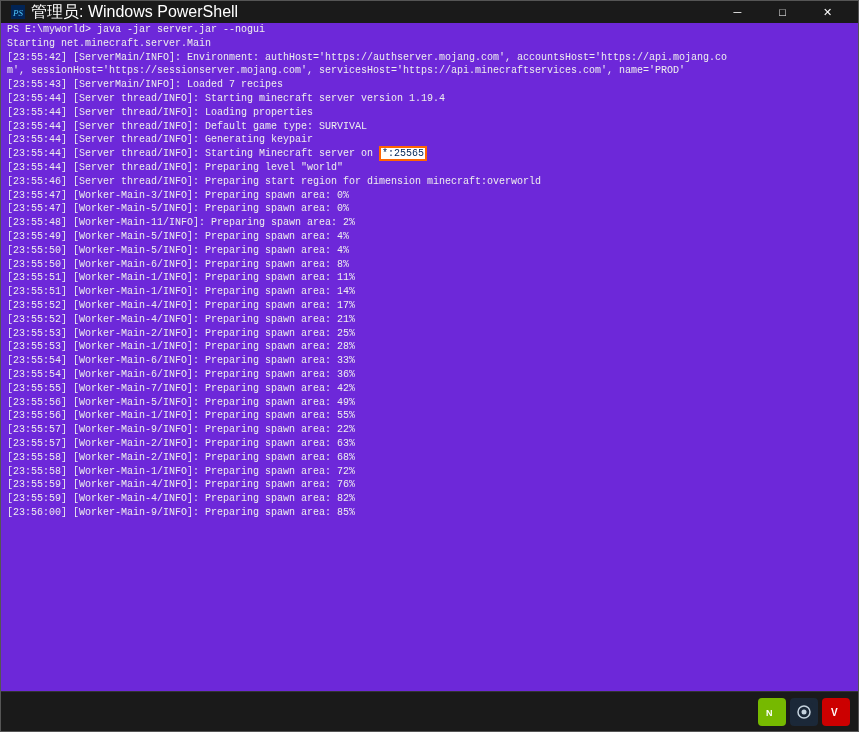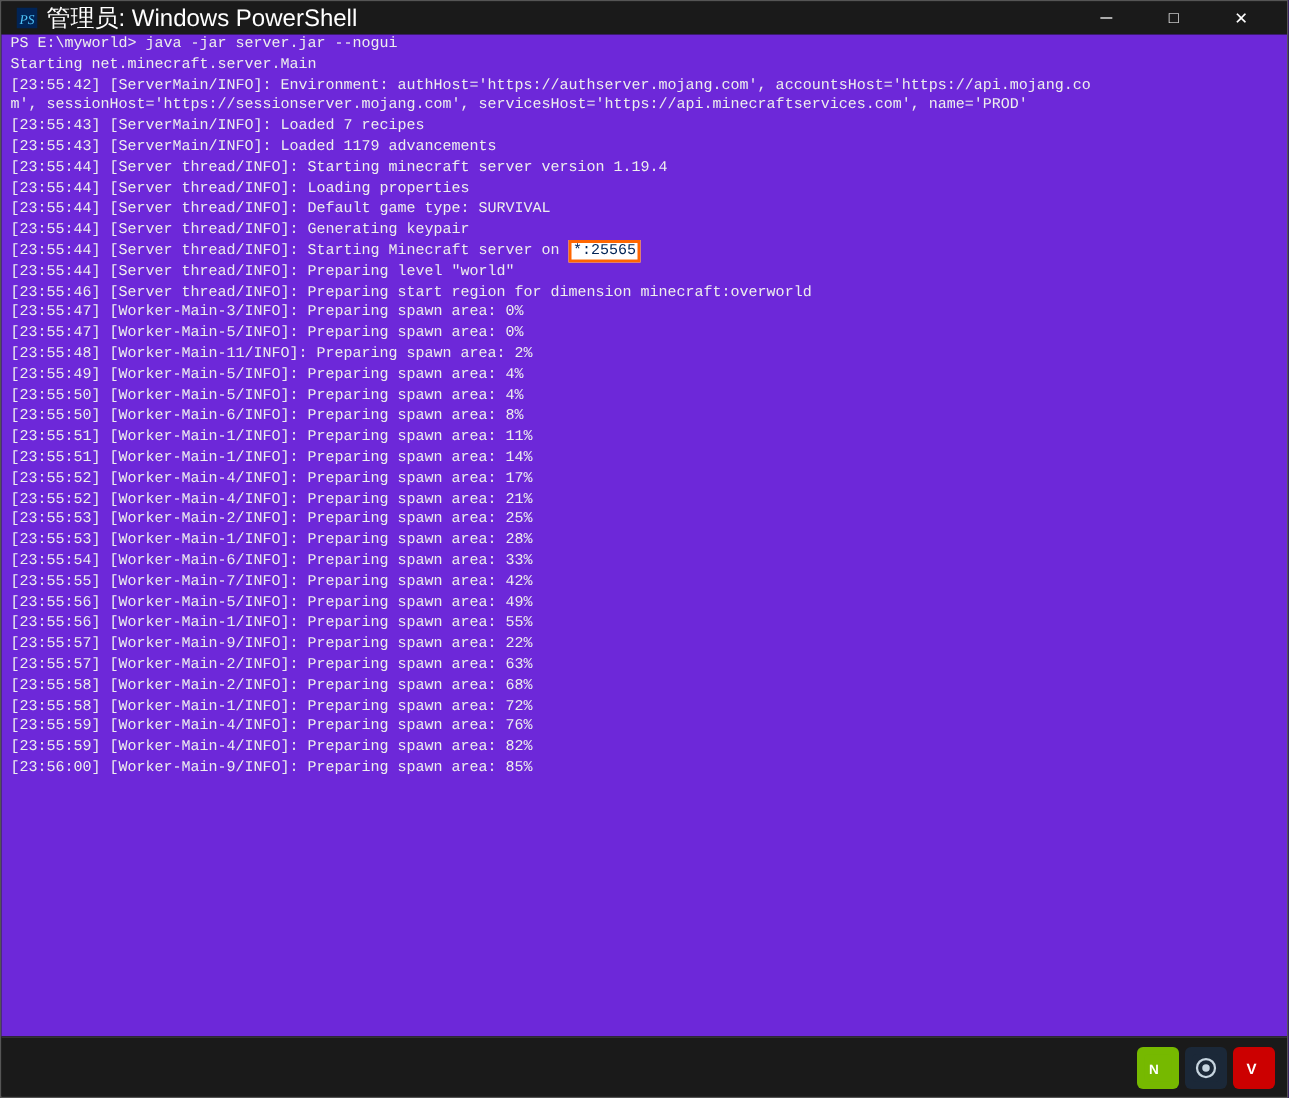--- a/index.html
+++ b/index.html
@@ -124,41 +124,41 @@
     </div>
   </div>
 
   <div class="terminal-body">
     <div class="line">PS E:\myworld&gt; java -jar server.jar --nogui</div>
     <div id="terminal-lines">
         <div class="line">Starting net.minecraft.server.Main</div>
         <div class="line">[23:55:42] [ServerMain/INFO]: Environment: authHost='https://authserver.mojang.com', accountsHost='https://api.mojang.co</div>
         <div class="line">m', sessionHost='https://sessionserver.mojang.com', servicesHost='https://api.minecraftservices.com', name='PROD'</div>
         <div class="line">[23:55:43] [ServerMain/INFO]: Loaded 7 recipes</div>
-        <div class="line">[23:55:43] [ServerMain/INFO]: Loaded 1179 advancements</div>
         <div class="line">[23:55:44] [Server thread/INFO]: Starting minecraft server version 1.19.4</div>
         <div class="line">[23:55:44] [Server thread/INFO]: Loading properties</div>
         <div class="line">[23:55:44] [Server thread/INFO]: Default game type: SURVIVAL</div>
         <div class="line">[23:55:44] [Server thread/INFO]: Generating keypair</div>
         <div class="line">[23:55:44] [Server thread/INFO]: Starting Minecraft server on <span class="highlight">*:25565</span></div>
         <div class="line">[23:55:44] [Server thread/INFO]: Preparing level "world"</div>
         <div class="line">[23:55:46] [Server thread/INFO]: Preparing start region for dimension minecraft:overworld</div>
         <div class="line">[23:55:47] [Worker-Main-3/INFO]: Preparing spawn area: 0%</div>
         <div class="line">[23:55:47] [Worker-Main-5/INFO]: Preparing spawn area: 0%</div>
         <div class="line">[23:55:48] [Worker-Main-11/INFO]: Preparing spawn area: 2%</div>
         <div class="line">[23:55:49] [Worker-Main-5/INFO]: Preparing spawn area: 4%</div>
         <div class="line">[23:55:50] [Worker-Main-5/INFO]: Preparing spawn area: 4%</div>
         <div class="line">[23:55:50] [Worker-Main-6/INFO]: Preparing spawn area: 8%</div>
         <div class="line">[23:55:51] [Worker-Main-1/INFO]: Preparing spawn area: 11%</div>
         <div class="line">[23:55:51] [Worker-Main-1/INFO]: Preparing spawn area: 14%</div>
         <div class="line">[23:55:52] [Worker-Main-4/INFO]: Preparing spawn area: 17%</div>
         <div class="line">[23:55:52] [Worker-Main-4/INFO]: Preparing spawn area: 21%</div>
         <div class="line">[23:55:53] [Worker-Main-2/INFO]: Preparing spawn area: 25%</div>
         <div class="line">[23:55:53] [Worker-Main-1/INFO]: Preparing spawn area: 28%</div>
         <div class="line">[23:55:54] [Worker-Main-6/INFO]: Preparing spawn area: 33%</div>
+        <div class="line">[23:55:54] [Worker-Main-6/INFO]: Preparing spawn area: 36%</div>
         <div class="line">[23:55:55] [Worker-Main-7/INFO]: Preparing spawn area: 42%</div>
         <div class="line">[23:55:56] [Worker-Main-5/INFO]: Preparing spawn area: 49%</div>
         <div class="line">[23:55:56] [Worker-Main-1/INFO]: Preparing spawn area: 55%</div>
         <div class="line">[23:55:57] [Worker-Main-9/INFO]: Preparing spawn area: 22%</div>
         <div class="line">[23:55:57] [Worker-Main-2/INFO]: Preparing spawn area: 63%</div>
         <div class="line">[23:55:58] [Worker-Main-2/INFO]: Preparing spawn area: 68%</div>
         <div class="line">[23:55:58] [Worker-Main-1/INFO]: Preparing spawn area: 72%</div>
         <div class="line">[23:55:59] [Worker-Main-4/INFO]: Preparing spawn area: 76%</div>
         <div class="line">[23:55:59] [Worker-Main-4/INFO]: Preparing spawn area: 82%</div>
         <div class="line">[23:56:00] [Worker-Main-9/INFO]: Preparing spawn area: 85%</div>

